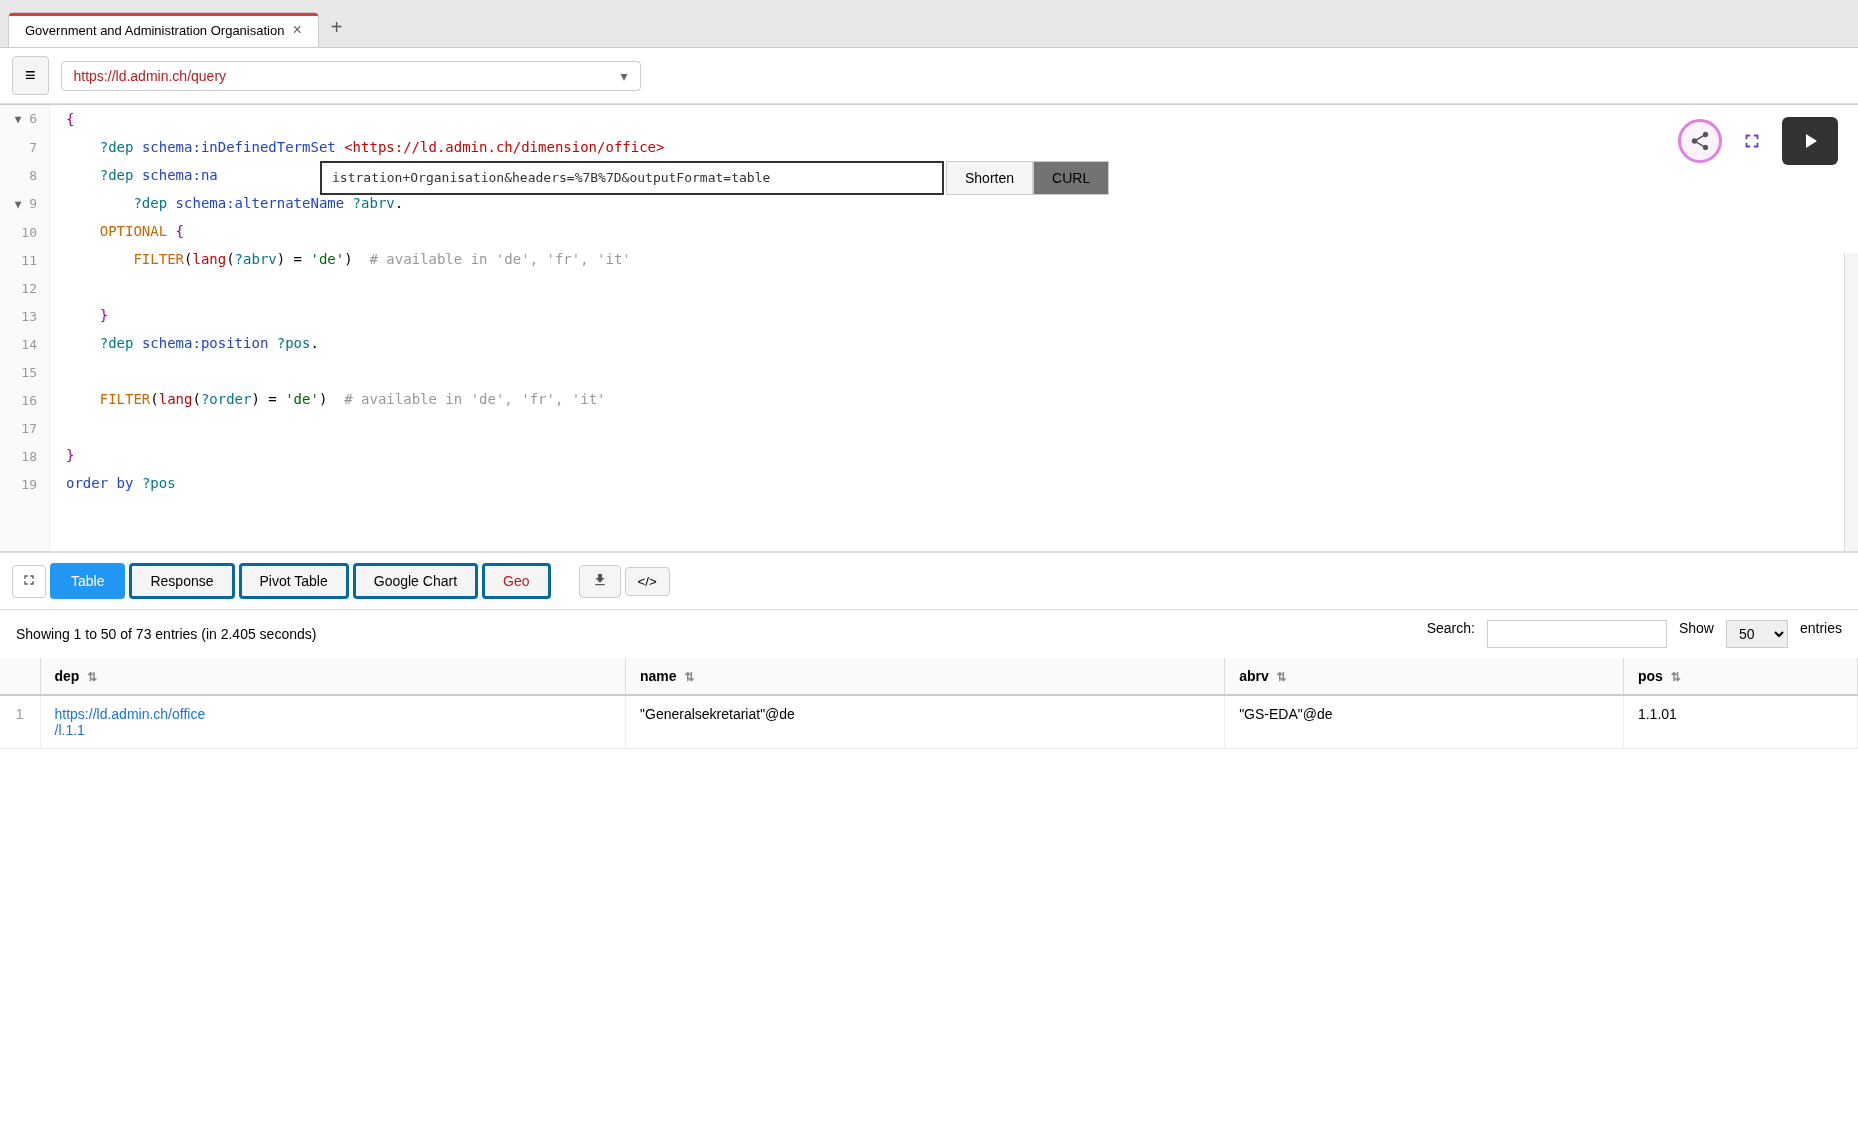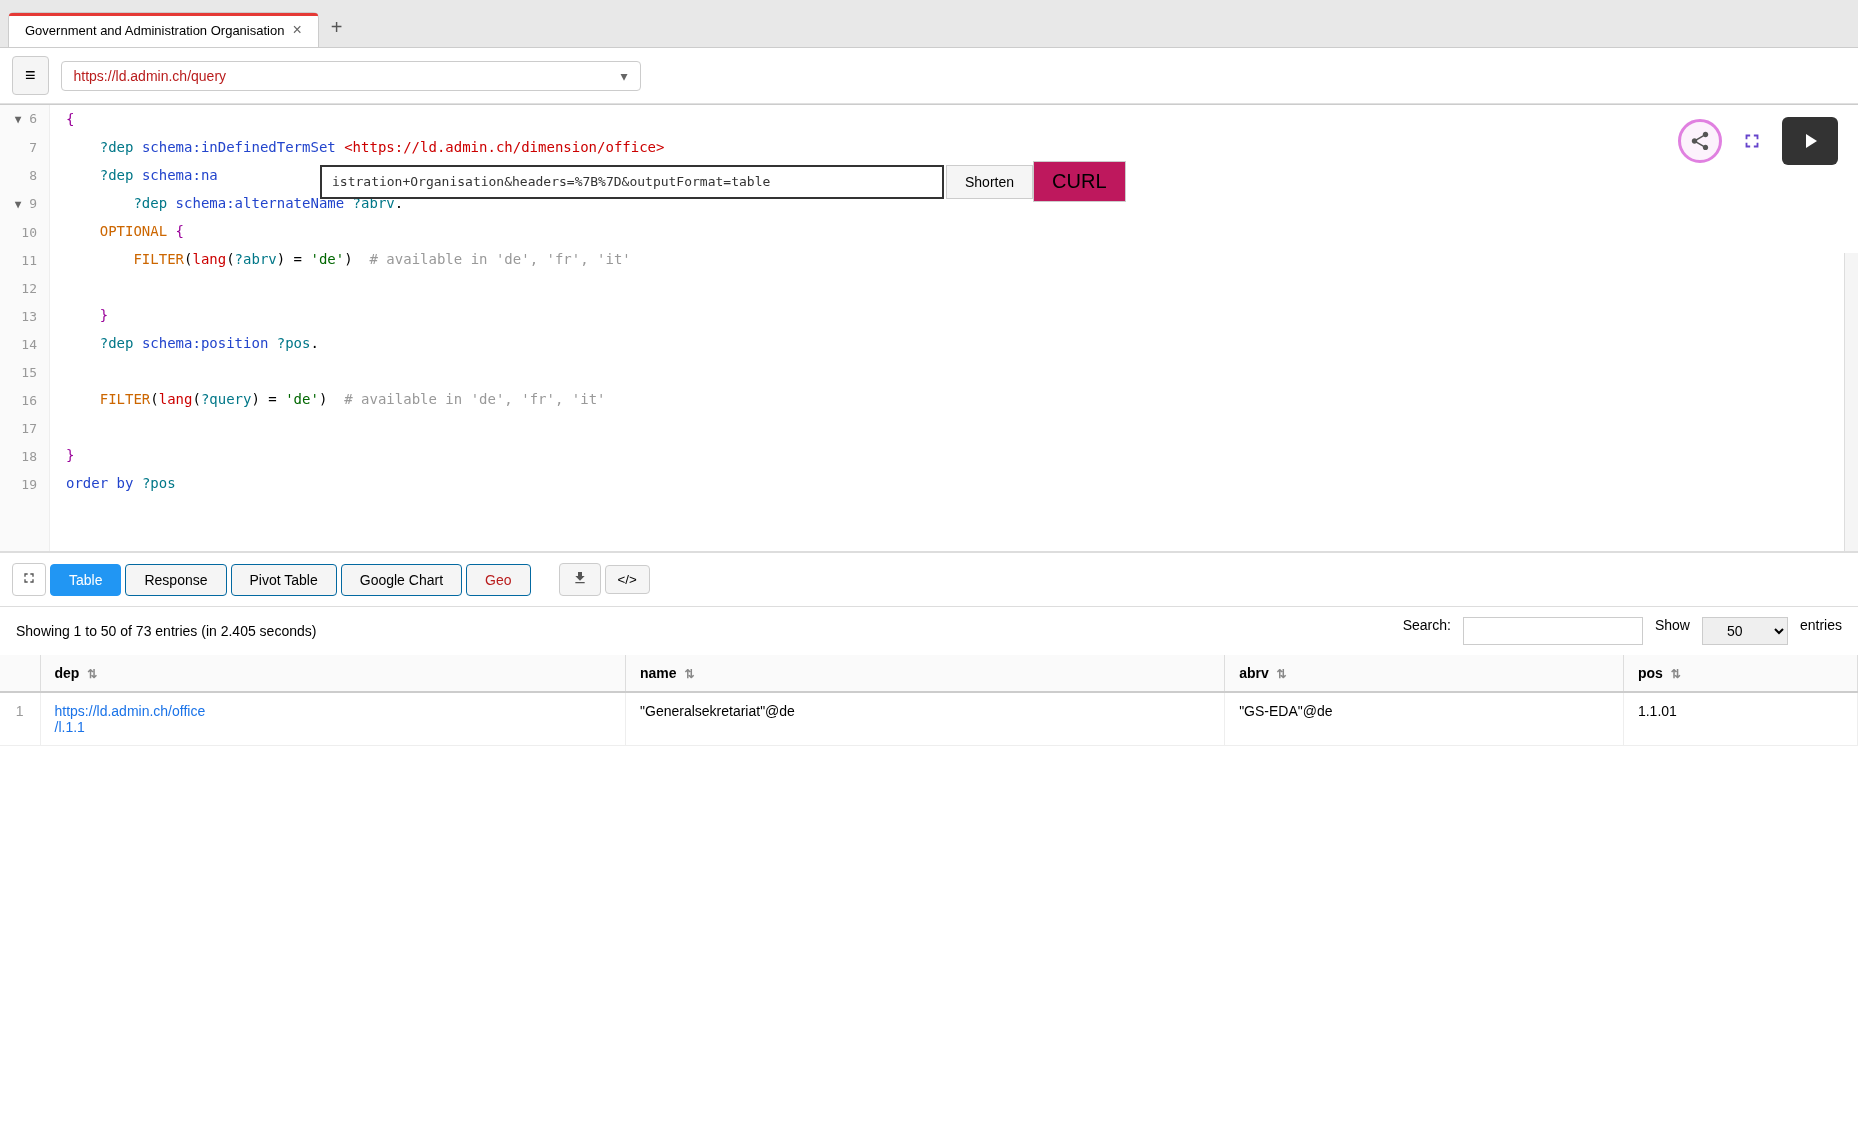--- a/index.html
+++ b/index.html
@@ -30,44 +30,44 @@
     .kw-red { color: #cc0000; }
     .kw-orange { color: #cc6600; }
     .kw-green { color: #006600; }
     .kw-purple { color: #990099; }
     .kw-teal { color: #007788; }
 
     
     .url-popup { position: absolute; top: 56px; left: 320px; display: flex; align-items: center; z-index: 10; }
     .url-input-box { border: 2px solid #333; background: #fff; padding: 4px 10px; font-size: 13px; font-family: monospace; width: 624px; color: #333; line-height: 22px; }
     .shorten-btn { background: #f5f5f5; border: 1px solid #ccc; padding: 8px 18px; cursor: pointer; font-size: 14px; margin-left: 2px; }
-    .curl-btn { background: #be185d; border: 1px solid #ccc; padding: 8px 18px; cursor: pointer; font-size: 20px; }
+    .curl-btn { background: #737373; border: 1px solid #ccc; padding: 8px 18px; cursor: pointer; font-size: 14px; }
 
     
     .editor-actions { position: absolute; top: 12px; right: 20px; display: flex; align-items: center; gap: 8px; }
     .share-btn { width: 44px; height: 44px; border-radius: 50%; border: 3px solid #e080e0; background: rgba(230,130,230,0.1); display: flex; align-items: center; justify-content: center; cursor: pointer; }
     .expand-btn { width: 44px; height: 44px; background: transparent; border: none; cursor: pointer; display: flex; align-items: center; justify-content: center; }
     .play-btn { width: 56px; height: 48px; background: #333; border-radius: 6px; display: flex; align-items: center; justify-content: center; cursor: pointer; }
 
     
     .results-area { padding: 0; }
     .results-tabs { display: flex; align-items: center; padding: 10px 12px; border-bottom: 1px solid #ddd; gap: 4px; }
     .expand-small { border: 1px solid #ccc; padding: 6px 8px; cursor: pointer; border-radius: 4px; }
-    .tab-btn { border: 1px solid #0369a1; background: #f5f5f5; padding: 7px 18px; cursor: pointer; border-radius: 4px; font-size: 14px; }
+    .tab-btn { border: 3px solid #0369a1; background: #f5f5f5; padding: 7px 18px; cursor: pointer; border-radius: 4px; font-size: 14px; }
     .tab-btn.active { background: #2196f3; color: #fff; border-color: #2196f3; }
     .tab-btn.disabled { color: #b91c1c; }
     .icon-btn { border: 1px solid #ccc; background: #f5f5f5; padding: 6px 12px; cursor: pointer; border-radius: 4px; }
 
     .results-info { padding: 10px 16px; font-size: 14px; display: flex; align-items: center; justify-content: space-between; }
     .results-info-left { }
     .results-info-right { display: flex; gap: 12px; }
     .search-label { font-weight: normal; }
     .search-input { border: 1px solid #ccc; padding: 4px 8px; width: 180px; font-size: 14px; }
     .show-label { }
-    .show-select { border: 1px solid #ccc; padding: 4px 20px; font-size: 14px; }
+    .show-select { border: 1px solid #ccc; padding: 4px 8px; font-size: 14px; }
     .entries-label { }
 
     
     .results-table { width: 100%; border-collapse: collapse; font-size: 14px; }
     .results-table th { border-bottom: 2px solid #ccc; border-right: 1px solid #ddd; padding: 10px 14px; text-align: left; font-weight: bold; background: #fafafa; }
     .results-table th .sort-icon { color: #888; margin-left: 4px; font-size: 12px; }
     .results-table td { border-bottom: 1px solid #eee; border-right: 1px solid #eee; padding: 10px 14px; vertical-align: top; }
     .results-table tr td:first-child { color: #999; text-align: center; width: 40px; }
     .cell-link { color: #1a73e8; text-decoration: none; }
     .scrollbar-area { position: absolute; right: 0; top: 148px; bottom: 0; width: 14px; background: #f5f5f5; border-left: 1px solid #ddd; }
@@ -119,21 +119,21 @@
       <div class="code-line"><span class="kw-purple">{</span></div>
       <div class="code-line">    <span class="kw-teal">?dep</span> <span class="kw-blue">schema:inDefinedTermSet</span> <span class="kw-red">&lt;https://ld.admin.ch/dimension/office&gt;</span></div>
       <div class="code-line">    <span class="kw-teal">?dep</span> <span class="kw-blue">schema:na</span></div>
       <div class="code-line">        <span class="kw-teal">?dep</span> <span class="kw-blue">schema:alternateName</span> <span class="kw-teal">?abrv</span>.</div>
       <div class="code-line">    <span class="kw-orange">OPTIONAL</span> <span class="kw-purple">{</span></div>
       <div class="code-line">        <span class="kw-orange">FILTER</span>(<span class="kw-red">lang</span>(<span class="kw-teal">?abrv</span>) = <span class="kw-green">'de'</span>)  <span style="color:#999"># available in 'de', 'fr', 'it'</span></div>
       <div class="code-line">&nbsp;</div>
       <div class="code-line">    <span class="kw-purple">}</span></div>
       <div class="code-line">    <span class="kw-teal">?dep</span> <span class="kw-blue">schema:position</span> <span class="kw-teal">?pos</span>.</div>
       <div class="code-line">&nbsp;</div>
-      <div class="code-line">    <span class="kw-orange">FILTER</span>(<span class="kw-red">lang</span>(<span class="kw-teal">?query</span>) = <span class="kw-green">'de'</span>)  <span style="color:#999"># available in 'de', 'fr', 'it'</span></div>
+      <div class="code-line">    <span class="kw-orange">FILTER</span>(<span class="kw-red">lang</span>(<span class="kw-teal">?order</span>) = <span class="kw-green">'de'</span>)  <span style="color:#999"># available in 'de', 'fr', 'it'</span></div>
       <div class="code-line">&nbsp;</div>
       <div class="code-line"><span class="kw-purple">}</span></div>
       <div class="code-line"><span class="kw-blue">order by</span> <span class="kw-teal">?pos</span></div>
     </div>
   </div>
 
   <div class="url-popup">
     <div class="url-input-box">istration+Organisation&amp;headers=%7B%7D&amp;outputFormat=table</div>
     <button class="shorten-btn">Shorten</button>
     <button class="curl-btn">CURL</button>

